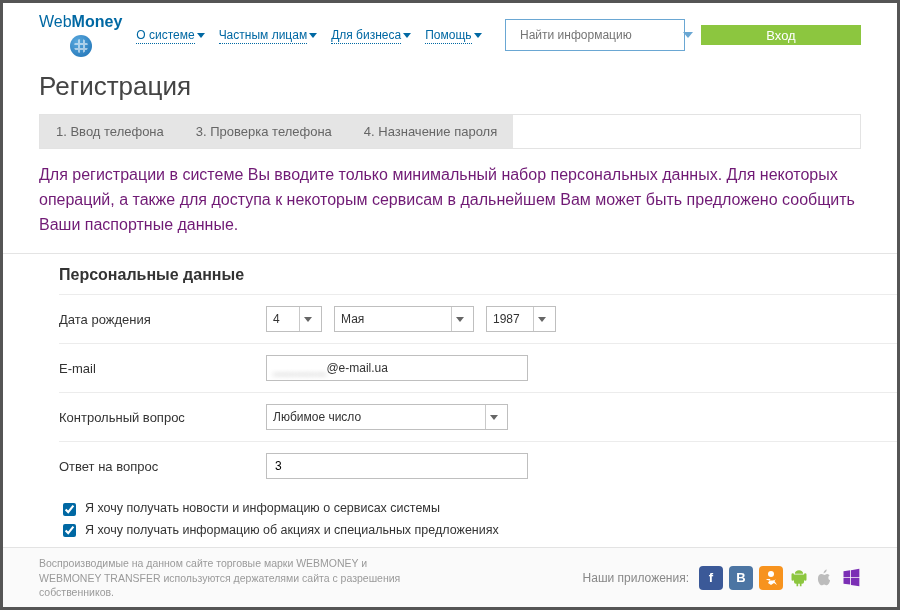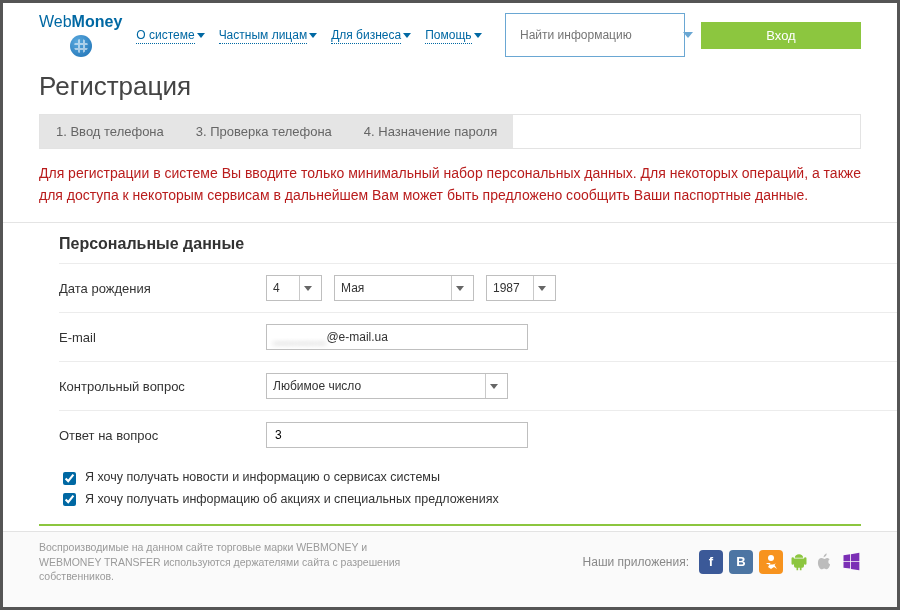--- a/index.html
+++ b/index.html
@@ -66,37 +66,37 @@
     cursor: pointer;
   }
   .caret {
     display:inline-block; margin-left:2px;
     width:0;height:0;border-left:4px solid transparent;border-right:4px solid transparent;border-top:5px solid var(--wm-blue);
     vertical-align: middle;
   }
   .spacer { flex:1; }
   .search {
     display:flex; align-items:center;
-    width: 180px; height: 44px;
+    width: 180px; height: 32px;
     border: 1px solid #6aa7d3;
     padding: 0 6px;
     gap:6px;
   }
   .search input {
     flex:1; border:0; outline:0; font-size:12px; color:#888;
   }
   .search .mag { width:14px;height:14px; }
   .search .dropdown-caret{
     width:0;height:0;border-left:5px solid transparent;border-right:5px solid transparent;border-top:6px solid #6aa7d3;
   }
   .btn-login{
     margin-left:10px;
     background: var(--wm-green);
     color:#fff; font-size:13px;
-    height:27px; width:160px;
+    height:20px; width:160px;
     display:flex;align-items:center;justify-content:center;
     cursor:pointer;
   }
   
   h1.page-title{
     margin: 6px 36px 12px;
     font-size: 26px;
     font-weight: normal;
     color:#444;
   }
@@ -121,23 +121,23 @@
     content:"";
     position:absolute; right:-9px; top:0;
     width:0;height:0;
     border-top:18px solid transparent;
     border-bottom:18px solid transparent;
     border-left:9px solid var(--wm-blue);
     z-index:1;
   }
   .intro{
     margin: 0 36px 16px;
-    font-size:14px;
+    font-size:16px;
     line-height:1.55;
-    color:#b91c1c;
+    color:#701a75;
   }
   
   .panel{
     border-top:1px solid #e4e4e4;
     padding: 12px 0 0 56px;
   }
   .panel h2{
     font-size:16px; font-weight:bold; color:#333;
     margin:0 0 10px;
   }
@@ -195,21 +195,21 @@
     background: var(--wm-green);
     color:#fff; font-size:13px;
     padding:8px 18px;
     cursor:pointer;
   }
   
   .footer{
     position:absolute; left:0; right:0; bottom:0;
     border-top:1px solid #e3e3e3;
     background:#fafafa;
-    padding:8px 36px 24px;
+    padding:8px 36px 8px;
     display:flex; align-items:center;
     font-size:10.5px; color:#9a9a9a;
   }
   .footer .copy{ max-width:380px; line-height:1.35; }
   .footer .spacer{ flex:1; }
   .appicons{ display:flex; gap:6px; align-items:center; }
   .appicons .lbl{ font-size:12px; color:#888; margin-right:4px;}
   .ico{
     width:24px;height:24px;border-radius:4px;
     display:flex;align-items:center;justify-content:center;

